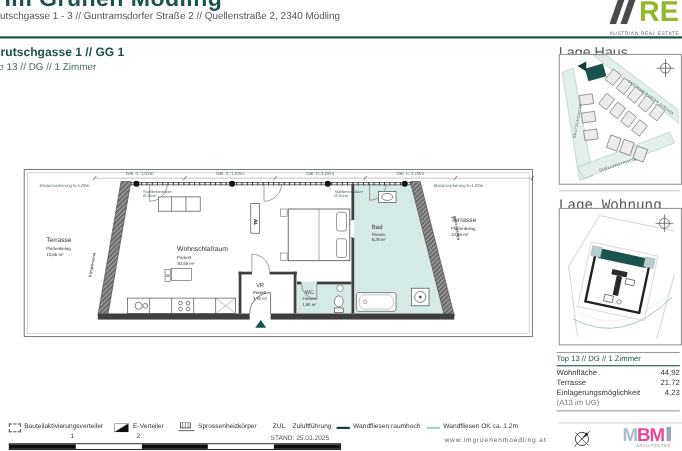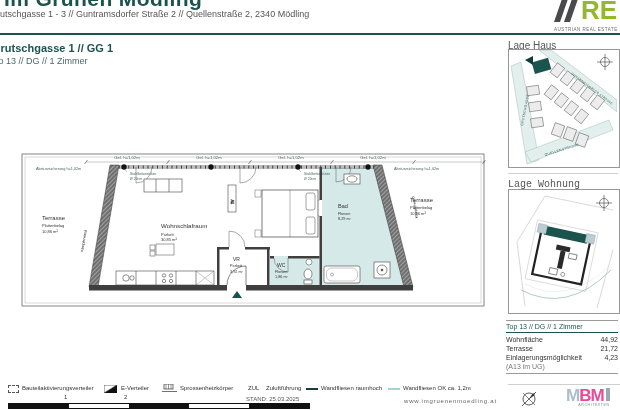--- a/index.html
+++ b/index.html
@@ -7,21 +7,21 @@
         font-family:"Liberation Sans",sans-serif;color:#333;}
   .abs{position:absolute;}
   
   .big-title{font-size:21px;font-weight:bold;color:#1b534f;white-space:nowrap;letter-spacing:.4px;}
   .address{font-size:9px;color:#555;white-space:nowrap;}
   .hrule{height:2px;background:#1b534f;}
   .unit1{font-size:11px;font-weight:bold;color:#1b534f;white-space:nowrap;}
   .unit2{font-size:9px;color:#4a6a66;white-space:nowrap;}
   .logo-sub{font-size:4.5px;color:#6a6a6a;letter-spacing:.5px;white-space:nowrap;margin-top:1px;}
   
-  .side-label{font-size:10px;color:#555;}
+  .side-label{font-size:13px;color:#555;}
   .map-box{border:1px solid #979797;background:#fff;}
   .sep{height:1px;background:#cfcfcf;}
   .sum{font-size:7px;color:#333;}
   .sum-title{color:#1b534f;padding:2px 0 2px 0;border-top:1px solid #9a9a9a;border-bottom:1.5px solid #1b534f;margin-bottom:2px;}
   .sum-row{display:flex;justify-content:space-between;line-height:9px;}
   .sum-note{color:#777;line-height:9px;}
   .sum-end{border-top:1px solid #9a9a9a;margin-top:2px;}
   .mbm-m{font-size:17px;font-weight:bold;color:#a9bdd0;letter-spacing:-1px;}
   .mbm-bm{font-size:17px;font-weight:bold;color:#ec4899;letter-spacing:-1px;}
   .mbm-sub{font-size:3.5px;color:#8a8a8a;letter-spacing:.6px;margin-top:-3px;text-align:right;}

